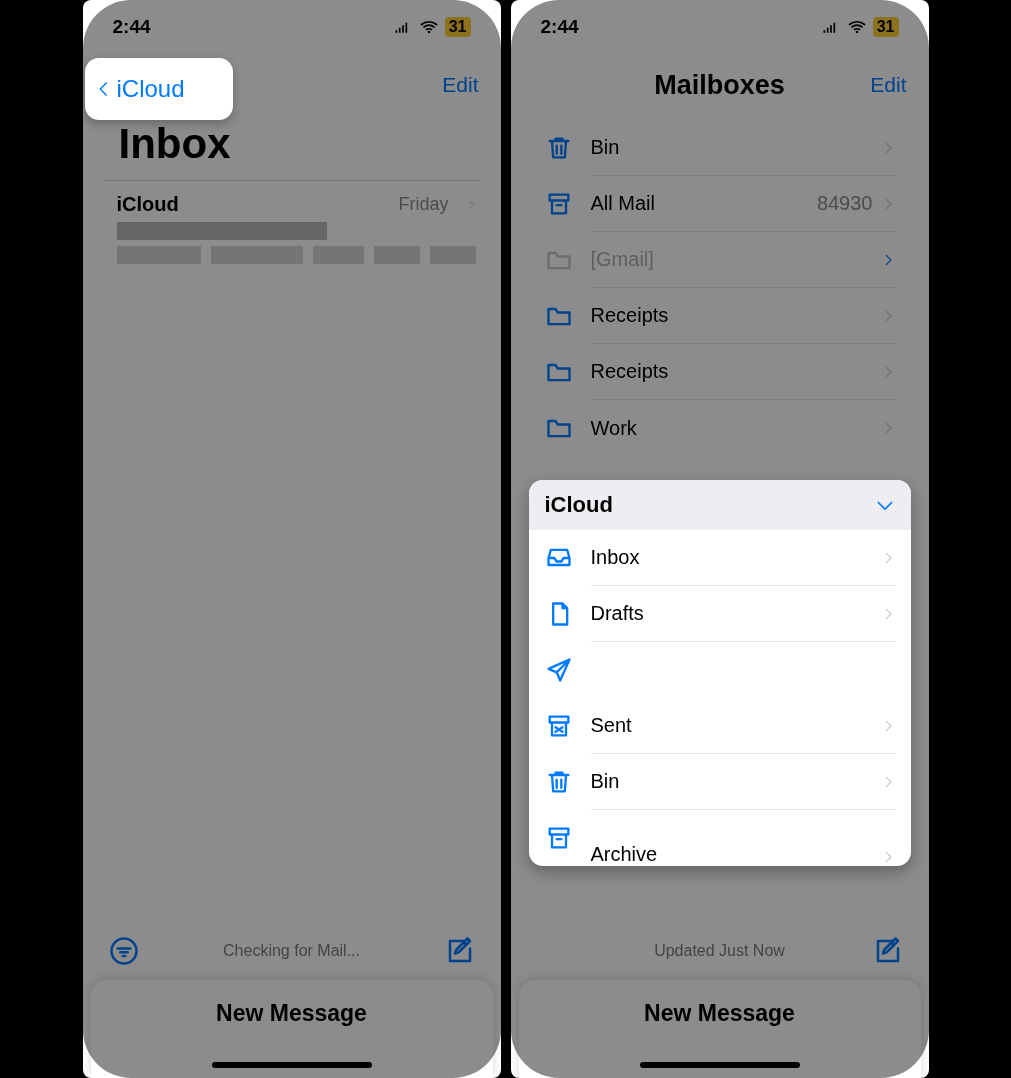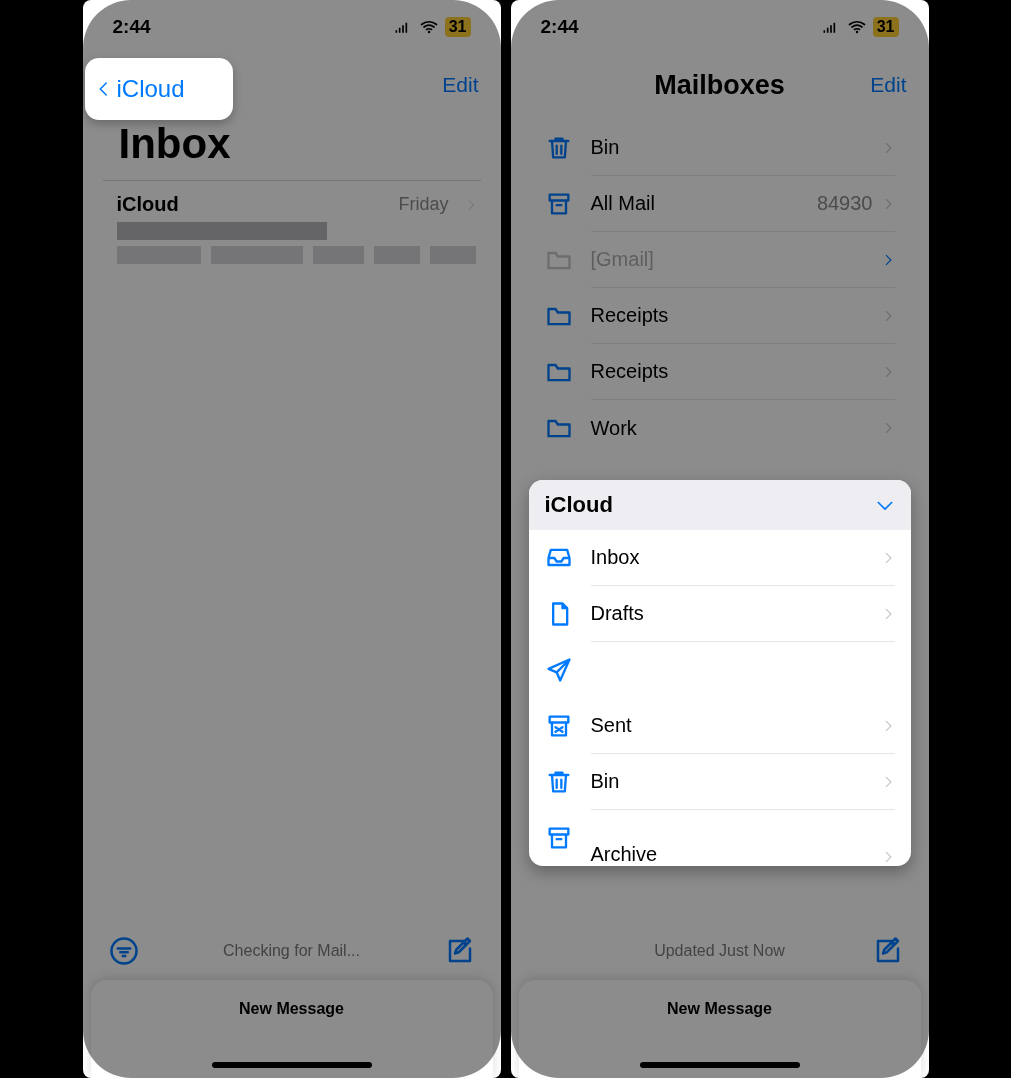--- a/index.html
+++ b/index.html
@@ -26,21 +26,21 @@
   .msg .when { color: #8a8a8e; font-size: 18px; display: flex; align-items: center; gap: 16px; }
   .redact1 { width: 210px; height: 18px; background: #b8b8bc; }
   .redact2 { display: flex; gap: 10px; }
   .redact2 span { height: 18px; background: #d6d6da; }
   
   .toolbar { position: absolute; bottom: 98px; left: 0; right: 0; height: 58px; display: flex; align-items: center; justify-content: center; padding: 0 26px; z-index: 3; }
   .status-text { color: #7b7b80; font-size: 16px; flex: 1; text-align: center; }
   .filter-btn, .compose-btn { width: 30px; height: 30px; color: #007aff; }
   
   .sheet { position: absolute; left: 8px; right: 8px; bottom: 0; top: 980px; background: #fff; border-radius: 16px 16px 0 0; box-shadow: 0 -2px 12px rgba(0,0,0,.15); z-index: 3; }
-  .sheet-title { text-align: center; font-size: 16px; font-weight: 600; padding-top: 20px; }
+  .sheet-title { text-align: center; font-size: 23px; font-weight: 600; padding-top: 20px; }
   .home-ind { position: absolute; bottom: 10px; left: 50%; transform: translateX(-50%); width: 160px; height: 6px; background: #000; border-radius: 4px; z-index: 4; }
   
   .callout-left { position: absolute; top: 58px; left: 2px; width: 148px; height: 62px; background: #fff; border-radius: 14px; display: flex; align-items: center; gap: 4px; padding-left: 10px; z-index: 30; box-shadow: 0 4px 10px rgba(0,0,0,.25); color: #007aff; font-size: 24px; }
   
   .mb-list { position: absolute; top: 120px; left: 18px; right: 18px; z-index: 3; background: #fff; border-radius: 14px; overflow: hidden; }
   .mb-row { display: flex; align-items: center; height: 56px; padding: 0 16px; }
   .mb-icon { width: 28px; height: 28px; color: #007aff; flex-shrink: 0; }
   .mb-label { flex: 1; margin-left: 18px; font-size: 20px; border-bottom: 1px solid #e5e5ea; height: 56px; display: flex; align-items: center; }
   .mb-row:last-child .mb-label { border-bottom: none; }
   .mb-count { color: #8a8a8e; font-size: 20px; margin-right: 8px; }

